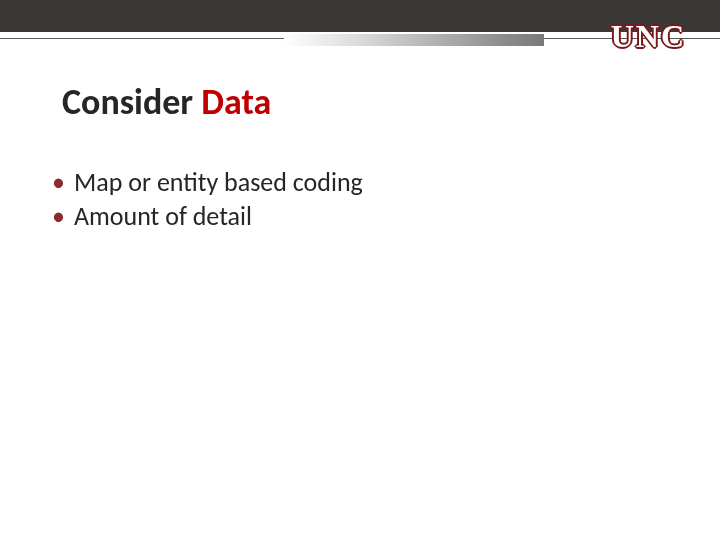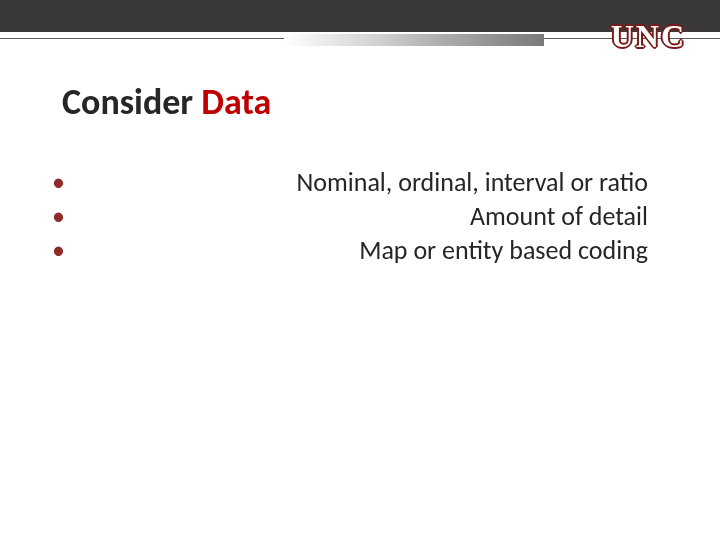--- a/index.html
+++ b/index.html
@@ -1,17 +1,17 @@
 <!DOCTYPE html>
 <html><head>
 <meta charset="utf-8">
 <style>
   * { margin: 0; padding: 0; box-sizing: border-box; }
   html, body { width: 720px; height: 540px; background: #fff; font-family: Calibri, "Segoe UI", Arial, sans-serif; overflow: hidden; }
-  .slide { position: relative; width: 720px; height: 540px; background: #fff; text-align: right; }
+  .slide { position: relative; width: 720px; height: 540px; background: #fff; }
   .header-bar { position: absolute; top: 0; left: 0; width: 720px; height: 48px; }
   .dark-stripe { position: absolute; top: 0; left: 0; width: 720px; height: 32px; background: #3b3838; }
   .thin-line-full { position: absolute; top: 38px; left: 0; width: 720px; height: 1px; background: #595959; }
   .grad-bar { position: absolute; top: 34px; left: 284px; width: 260px; height: 12px;
               background: linear-gradient(90deg, #fff 0%, #d9d9d9 30%, #8a8a8a 86%, #7a7a7a 100%); }
   .logo { position: absolute; top: 18px; right: 34px; font-family: Georgia, "Times New Roman", serif;
           font-weight: 700; font-size: 32px; letter-spacing: 2px; color: #fff;
           text-shadow: -1px -1px 0 #7a1a1a, 1px -1px 0 #7a1a1a, -1px 1px 0 #7a1a1a, 1px 1px 0 #7a1a1a,
                        0 -2px 0 #7a1a1a, 0 2px 0 #7a1a1a, -2px 0 0 #7a1a1a, 2px 0 0 #7a1a1a; }
   .title { position: absolute; top: 80px; left: 62px; font-size: 36px; color: #262626; font-weight: 700; }
@@ -31,19 +31,18 @@
     <div class="grad-bar"></div>
     <div class="logo">UNC</div>
   </div>
 
   <h1 class="title">
     <span>Consider </span><span class="accent">Data</span>
   </h1>
 
   <div class="body">
     <ul>
-      <li><span>Nominal, ordinal, interval or ratio</span></li>
+      <li><span>Map or entity based coding</span></li>
       <li><span>Amount of detail</span></li>
-      <li><span>Map or entity based coding</span></li>
     </ul>
   </div>
 
 </div>
 
 </body></html>

